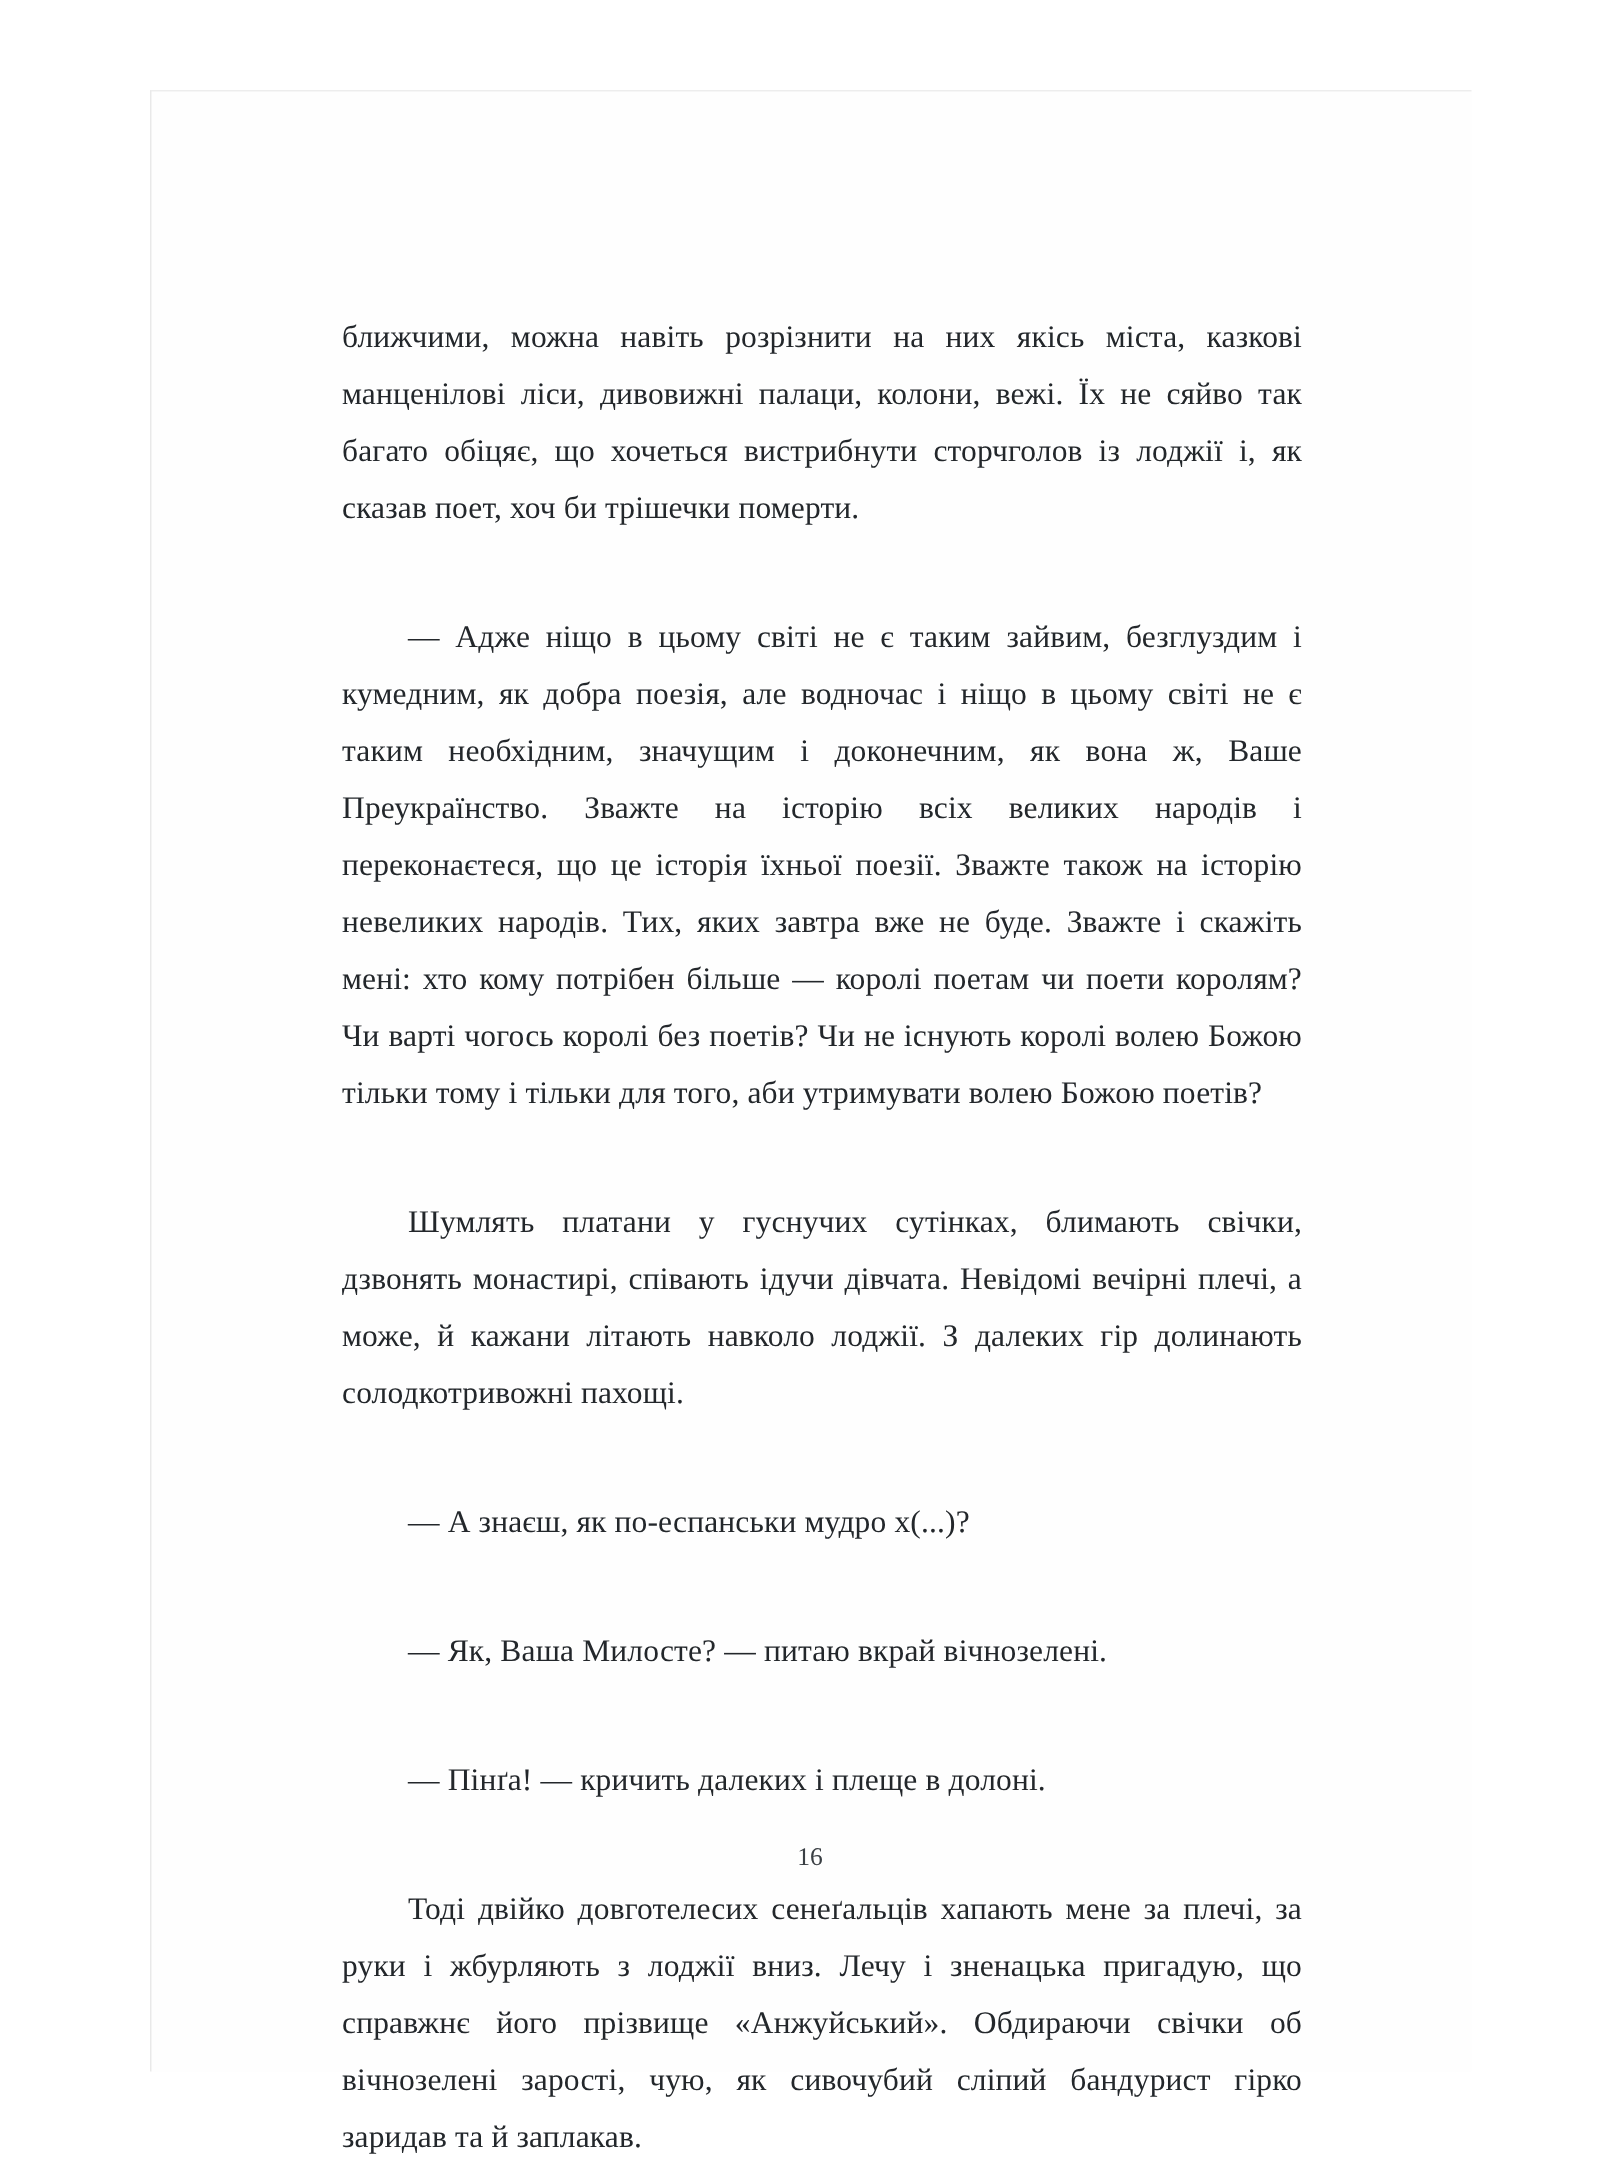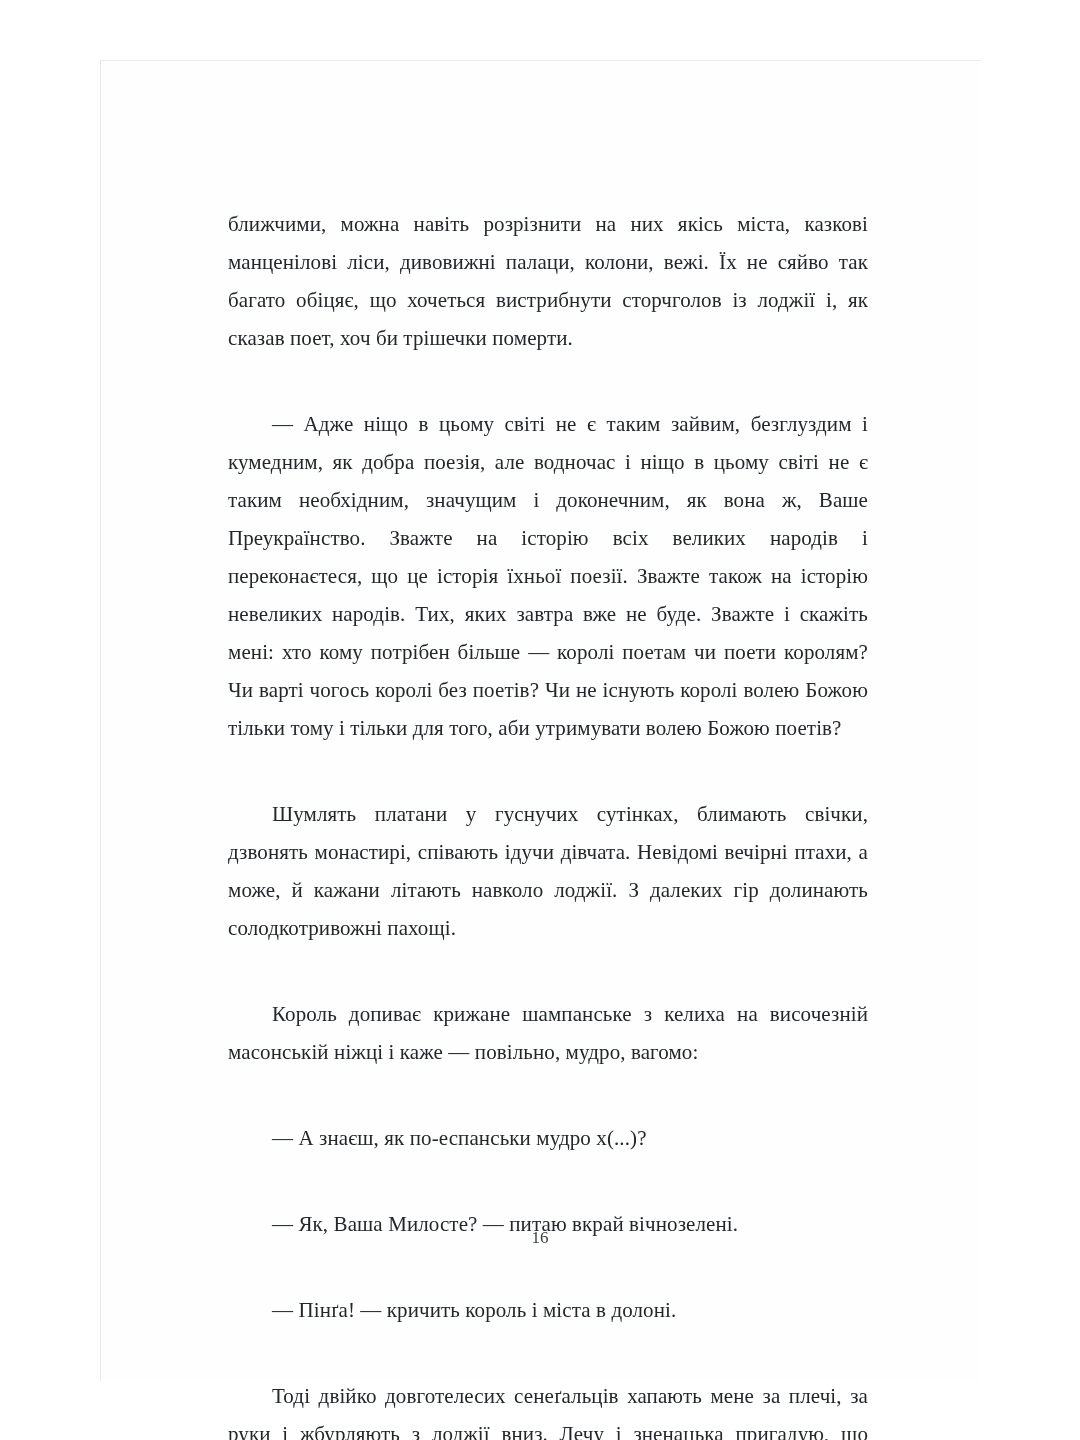--- a/index.html
+++ b/index.html
@@ -66,24 +66,23 @@
 </style>
 </head>
 <body>
 
 <div class="page">
   <div class="page-sheet"></div>
 
   <div class="text-block">
     <p>ближчими, можна навіть розрізнити на них якісь міста, казкові манценілові ліси, дивовижні палаци, колони, вежі. Їх не сяйво так багато обіцяє, що хочеться вистрибнути сторчголов із лоджії і, як сказав поет, хоч би трішечки померти.</p>
     <p class="indent">— Адже ніщо в цьому світі не є таким зайвим, безглуздим і кумедним, як добра поезія, але водночас і ніщо в цьому світі не є таким необхідним, значущим і доконечним, як вона ж, Ваше Преукраїнство. Зважте на історію всіх великих народів і переконаєтеся, що це історія їхньої поезії. Зважте також на історію невеликих народів. Тих, яких завтра вже не буде. Зважте і скажіть мені: хто кому потрібен більше — королі поетам чи поети королям? Чи варті чогось королі без поетів? Чи не існують королі волею Божою тільки тому і тільки для того, аби утримувати волею Божою поетів?</p>
-    <p class="indent">Шумлять платани у гуснучих сутінках, блимають свічки, дзвонять монастирі, співають ідучи дівчата. Невідомі вечірні птахи, а може, й кажани літають навколо лоджії. З далеких гір долинають солодкотривожні пахощі.</p>
-    <p class="indent">Король допиває крижане шампанське з келиха на височезній масонській ніжці і каже — повільно, мудро, вагомо:</p>
+    <p class="indent">Шумлять платани у гуснучих сутінках, блимають свічки, дзвонять монастирі, співають ідучи дівчата. Невідомі вечірні плечі, а може, й кажани літають навколо лоджії. З далеких гір долинають солодкотривожні пахощі.</p>
     <p class="indent">— А знаєш, як по-еспанськи мудро х(...)?</p>
     <p class="indent">— Як, Ваша Милосте? — питаю вкрай вічнозелені.</p>
-    <p class="indent">— Пінґа! — кричить король і міста в долоні.</p>
+    <p class="indent">— Пінґа! — кричить далеких і плеще в долоні.</p>
     <p class="indent">Тоді двійко довготелесих сенеґальців хапають мене за плечі, за руки і жбурляють з лоджії вниз. Лечу і зненацька пригадую, що справжнє його прізвище «Анжуйський». Обдираючи свічки об вічнозелені зарості, чую, як сивочубий сліпий бандурист гірко заридав та й заплакав.</p>
   </div>
 
   <div class="folio">
     <span class="folio-inner">16</span>
   </div>
 </div>
 
 </body></html>

